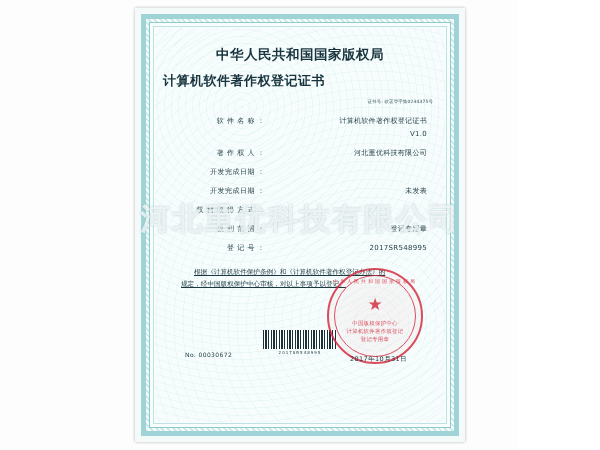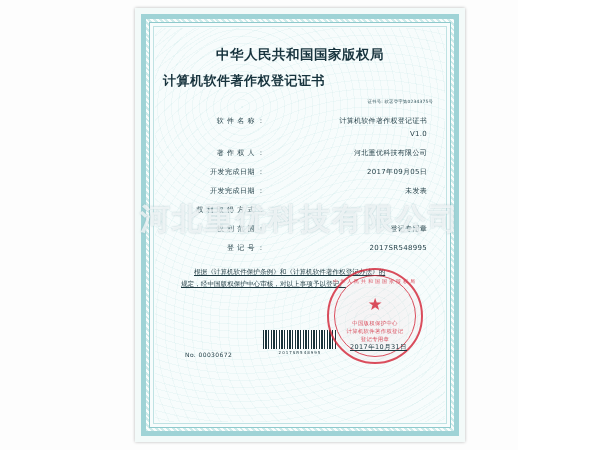--- a/index.html
+++ b/index.html
@@ -242,25 +242,24 @@
     position: absolute;
     left: 22px;
     bottom: 58px;
     font-size: 6px;
     color: #1d3a42;
     letter-spacing: 0.4px;
   }
   .footer-date {
     position: absolute;
     right: 30px;
-    bottom: 64px;
+    bottom: 52px;
     font-size: 6.5px;
     color: #1d3a42;
     letter-spacing: 0.4px;
-    text-decoration: underline;
   }
 
   
   .watermark {
     position: absolute;
     left: 0;
     top: 0;
     width: 600px;
     height: 450px;
     pointer-events: none;
@@ -309,21 +308,20 @@
 
         <div class="row">
           <span class="label">著 作 权 人</span>
           <span class="colon">:</span>
           <span class="value">河北重优科技有限公司</span>
         </div>
 
         <div class="row">
           <span class="label">开发完成日期</span>
           <span class="colon">:</span>
-          <span class="value">2017年09月05日</span>
         </div>
 
         <div class="row">
           <span class="label">开发完成日期</span>
           <span class="colon">:</span>
           <span class="value">未发表</span>
         </div>
 
         <div class="row">
           <span class="label">权 利 取 得 方 式</span>

